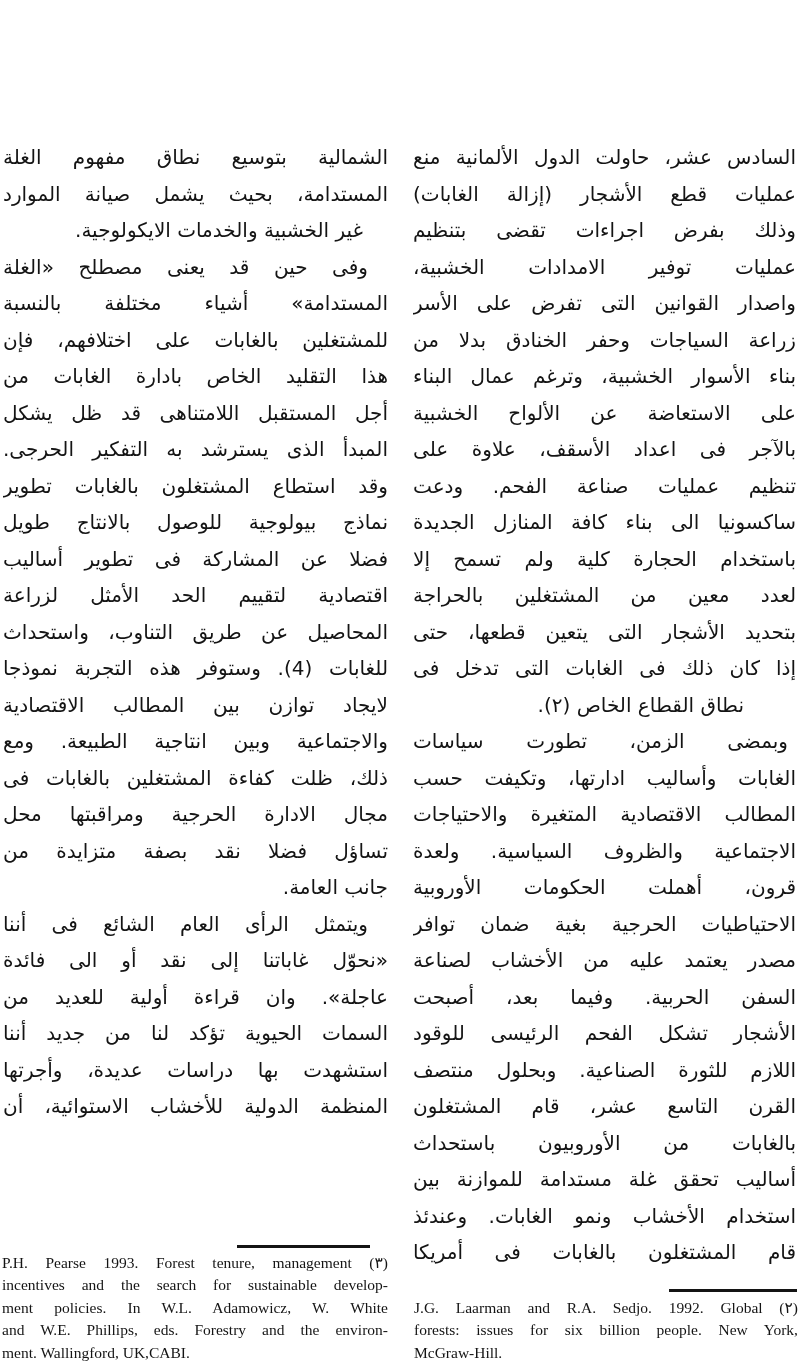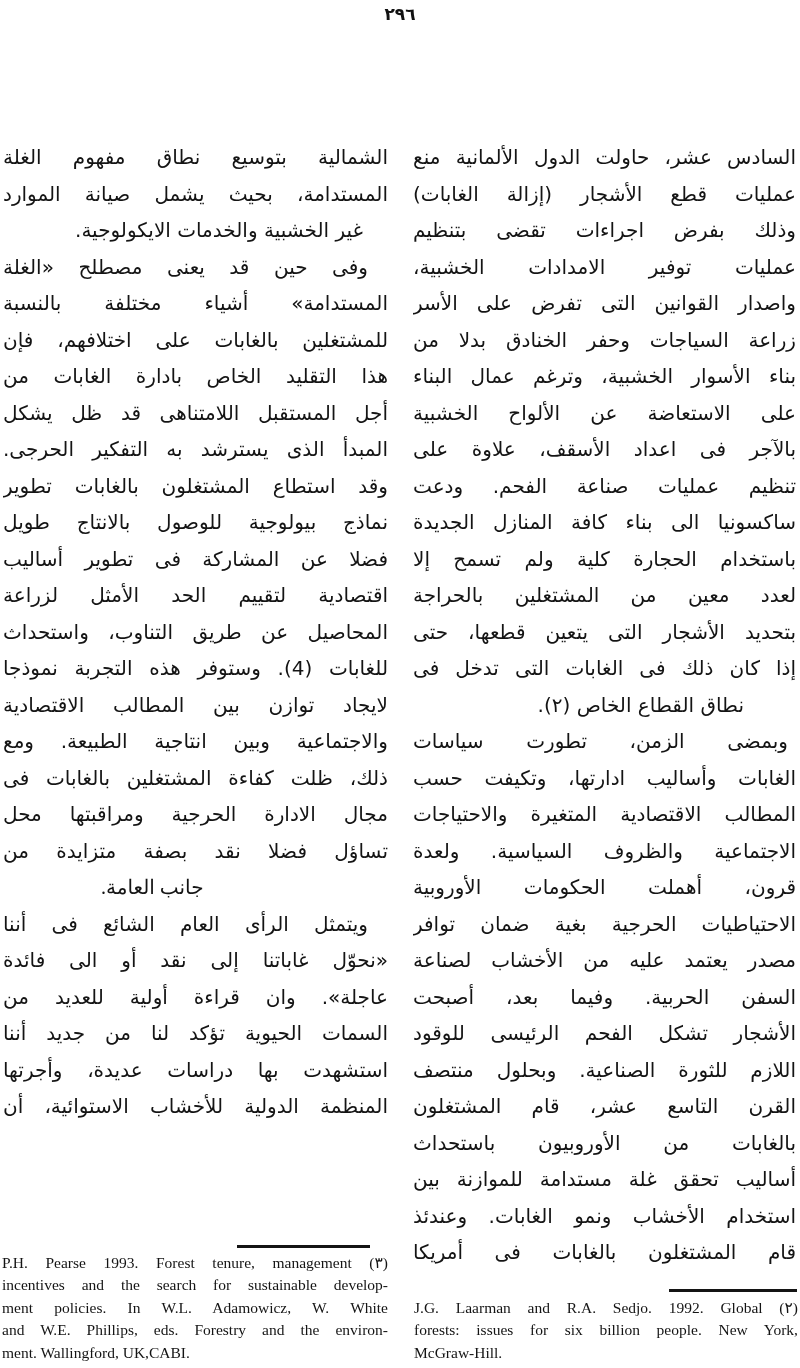--- a/index.html
+++ b/index.html
@@ -26,21 +26,21 @@
   .line {
     height:36.5px; line-height:36.5px;
     font-size:20px;
     overflow:hidden;
     box-sizing:border-box;
     white-space:normal;
   }
   .line.full  { text-align:justify; text-align-last:justify; }
   .line.start { text-align:justify; text-align-last:justify; padding-right:20px; }
   .line.end   { text-align:right; }
-  .line.endleft { text-align:left;font-family:Liberation Serif, serif; }
+  .line.endleft { text-align:right; }
 
   
   .rule { position:absolute; height:3px; background:#141414; }
   .rule-left  { top:1245px; left:237px; width:133px; }
   .rule-right { top:1289px; left:669px; width:128px; }
 
   .fn { position:absolute; direction:ltr; color:#141414;
         font-family:"Liberation Serif", serif; }
   .fn-left  { top:1252px; left:2px;   width:386px; }
   .fn-right { top:1297px; left:414px; width:384px; }
@@ -50,21 +50,20 @@
     overflow:hidden; box-sizing:border-box;
     text-align:justify; text-align-last:justify;
   }
   .fn-line.last { text-align-last:left; }
 </style>
 </head>
 <body>
 
 <div class="page">
 
-  <div class="pagenum">٢٩٦</div>
 
   <div class="col col-right">
       <div class="line full">السادس عشر، حاولت الدول الألمانية منع</div>
       <div class="line full">عمليات قطع الأشجار (إزالة الغابات)</div>
       <div class="line full">وذلك بفرض اجراءات تقضى بتنظيم</div>
       <div class="line full">عمليات توفير الامدادات الخشبية،</div>
       <div class="line full">واصدار القوانين التى تفرض على الأسر</div>
       <div class="line full">زراعة السياجات وحفر الخنادق بدلا من</div>
       <div class="line full">بناء الأسوار الخشبية، وترغم عمال البناء</div>
       <div class="line full">على الاستعاضة عن الألواح الخشبية</div>

